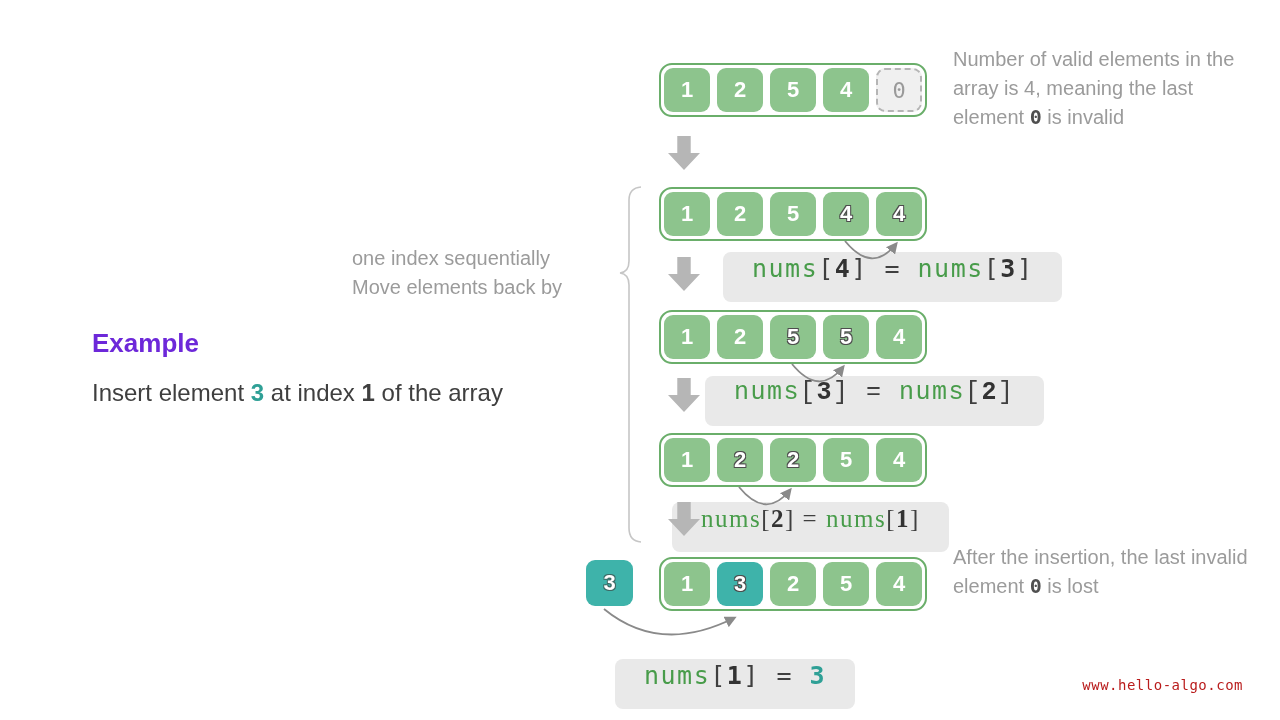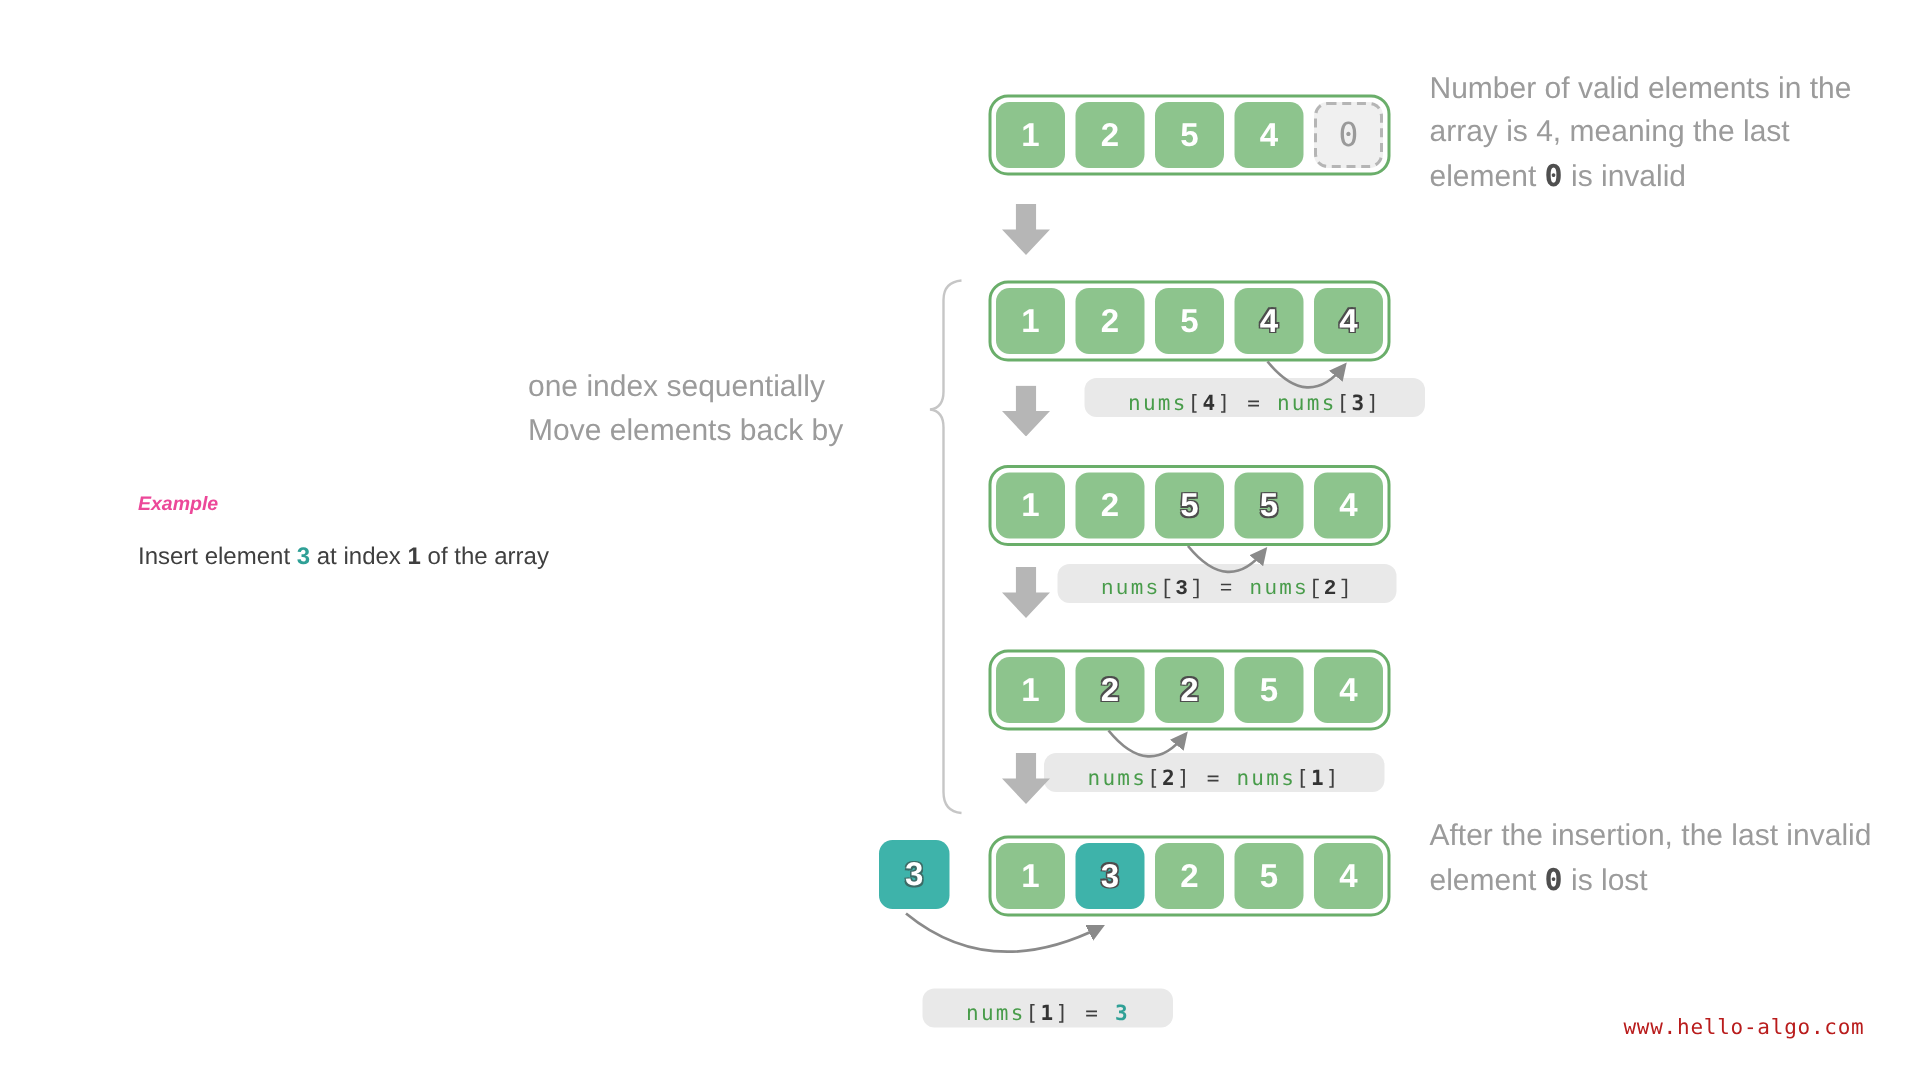--- a/index.html
+++ b/index.html
@@ -46,46 +46,46 @@
 
   
   .down-arrow {
     position:absolute; left:668px; width:32px; height:34px;
     background:#b6b6b6; z-index:3;
     clip-path:polygon(29% 0,71% 0,71% 50%,100% 50%,50% 100%,0 50%,29% 50%);
   }
 
   
   .op-label {
-    position:absolute; height:26px; line-height:34px;
+    position:absolute; height:50px; line-height:34px;
     background:#e9e9e9; border-radius:8px; padding:0 29px;
     font-family:"DejaVu Sans Mono", monospace;
-    font-size:14px; letter-spacing:1.5px;
+    font-size:25px; letter-spacing:1.5px;
     color:#3f3f3f; white-space:nowrap; z-index:2;
   }
   .op-label .g { color:#489c4a; }
   .op-label .n { font-weight:700; color:#333333; }
   .op-label .t { font-weight:700; color:#2fa096; }
 
   
   .note {
     position:absolute; left:953px; width:300px;
     color:#9b9b9b; font-size:20px; line-height:29px;
   }
   .code0 {
     font-family:"DejaVu Sans Mono", monospace;
     font-weight:700; color:#4f4f4f;
   }
   .brace-label {
     position:absolute; left:352px; top:244px;
     color:#9b9b9b; font-size:20px; line-height:29px;
   }
   .example { position:absolute; left:92px; top:328px; color:#3f3f3f; }
-  .example h2 { margin:0 0 13px 0; font-size:13px; font-weight:700; color:#ec4899;font-style:italic; }
-  .example .line { font-size:16px;margin-top:20px; }
+  .example h2 { margin:0 0 13px 0; font-size:26px; font-weight:700; color:#6d28d9; }
+  .example .line { font-size:24px;margin-top:20px; }
   .example .val { color:#2fa096; font-weight:700; }
   .example .idx { font-weight:700; }
 
   .watermark {
     position:absolute; right:37px; top:677px;
     font-family:"DejaVu Sans Mono", monospace;
     font-size:14px; letter-spacing:0.5px; color:#b91c1c;
   }
 
   
@@ -158,21 +158,21 @@
 <div class="down-arrow" style="top:257px;"></div>
 <div class="down-arrow" style="top:378px;"></div>
 <div class="down-arrow" style="top:502px;"></div>
 
 <div class="op-label" style="left:723px; top:252px;">
   <span class="g">nums</span><span>[</span><span class="n">4</span><span>] = </span><span class="g">nums</span><span>[</span><span class="n">3</span><span>]</span>
 </div>
 <div class="op-label" style="left:705px; top:376px;font-family:Liberation Mono, monospace;">
   <span class="g">nums</span><span>[</span><span class="n">3</span><span>] = </span><span class="g">nums</span><span>[</span><span class="n">2</span><span>]</span>
 </div>
-<div class="op-label" style="left:696px; top:502px;">
+<div class="op-label" style="left:672px; top:502px;font-family:Liberation Serif, serif;">
   <span class="g">nums</span><span>[</span><span class="n">2</span><span>] = </span><span class="g">nums</span><span>[</span><span class="n">1</span><span>]</span>
 </div>
 <div class="op-label" style="left:615px; top:623px;margin-top:36px;">
   <span class="g">nums</span><span>[</span><span class="n">1</span><span>] = </span><span class="t">3</span>
 </div>
 
 <div class="watermark">www.hello-algo.com</div>
 
 <svg class="overlay" width="1280" height="720" viewBox="0 0 1280 720">
   <defs>

